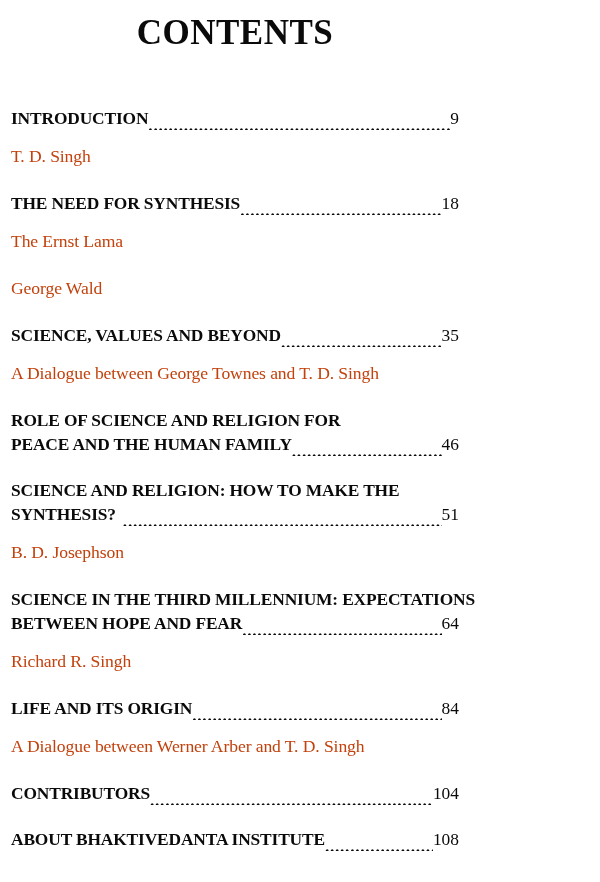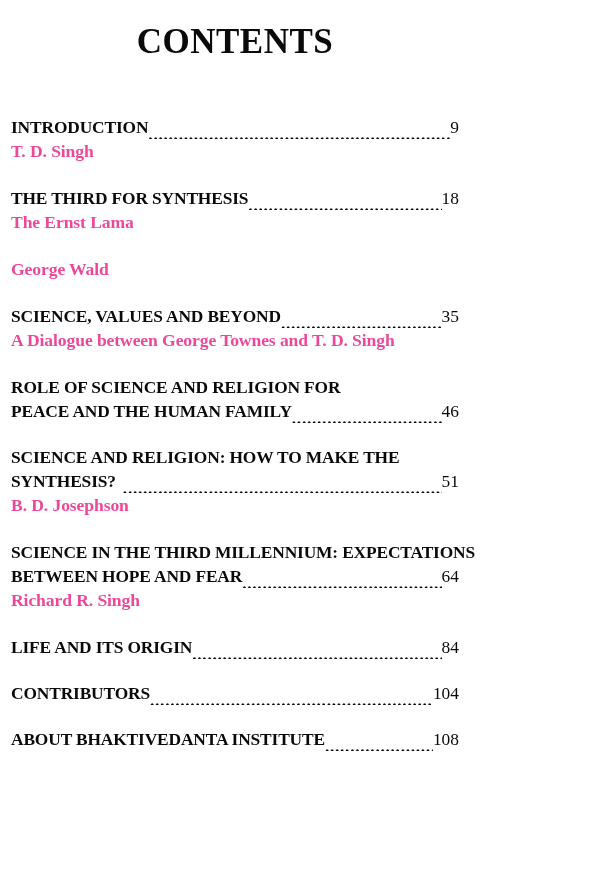--- a/index.html
+++ b/index.html
@@ -14,21 +14,21 @@
     font-family: "Liberation Serif", "DejaVu Serif", serif;
     color: #0d0d0d;
     -webkit-font-smoothing: antialiased;
   }
 
   .page {
     position: relative;
     width: 477px;
     height: 882px;
     box-sizing: border-box;
-    padding: 12px 18px 0 11px;
+    padding: 3px 18px 0 11px;
   }
 
   .page-title {
     text-align: center;
     font-weight: bold;
     font-size: 35px;
     letter-spacing: 0.5px;
     line-height: 1;
     margin: 0;
     padding-top: 12px;
@@ -86,47 +86,48 @@
 
   .page-num {
     flex: 0 0 auto;
     font-weight: normal;
     font-size: 17.4px;
     letter-spacing: 0;
     color: #0a0a0a;
   }
 
   .author {
-    font-weight: bold;
+    font-weight: normal;
     font-size: 17.6px;
     line-height: 25px;
     letter-spacing: -0.1px;
-    color: #ec4899;
+    color: #c2410c;
     white-space: nowrap;
+    margin-top: 14px;
   }
 </style>
 </head>
 <body>
 
 <div class="page">
 
   <h1 class="page-title">CONTENTS</h1>
 
   <div class="toc">
       <div class="toc-entry">
         <div class="title-row">
           <span class="title-text">INTRODUCTION</span>
           <span class="leader"></span>
           <span class="page-num">9</span>
         </div>
         <div class="author">T. D. Singh</div>
       </div>
       <div class="toc-entry">
         <div class="title-row">
-          <span class="title-text">THE THIRD FOR SYNTHESIS</span>
+          <span class="title-text">THE NEED FOR SYNTHESIS</span>
           <span class="leader"></span>
           <span class="page-num">18</span>
         </div>
         <div class="author">The Ernst Lama</div>
       </div>
       <div class="toc-entry">
         <div class="author">George Wald</div>
       </div>
       <div class="toc-entry">
         <div class="title-row">
@@ -167,20 +168,21 @@
           <span class="page-num">64</span>
         </div>
         <div class="author">Richard R. Singh</div>
       </div>
       <div class="toc-entry">
         <div class="title-row">
           <span class="title-text">LIFE AND ITS ORIGIN</span>
           <span class="leader"></span>
           <span class="page-num">84</span>
         </div>
+        <div class="author">A Dialogue between Werner Arber and T. D. Singh</div>
       </div>
       <div class="toc-entry">
         <div class="title-row">
           <span class="title-text">CONTRIBUTORS</span>
           <span class="leader"></span>
           <span class="page-num">104</span>
         </div>
       </div>
       <div class="toc-entry">
         <div class="title-row">

